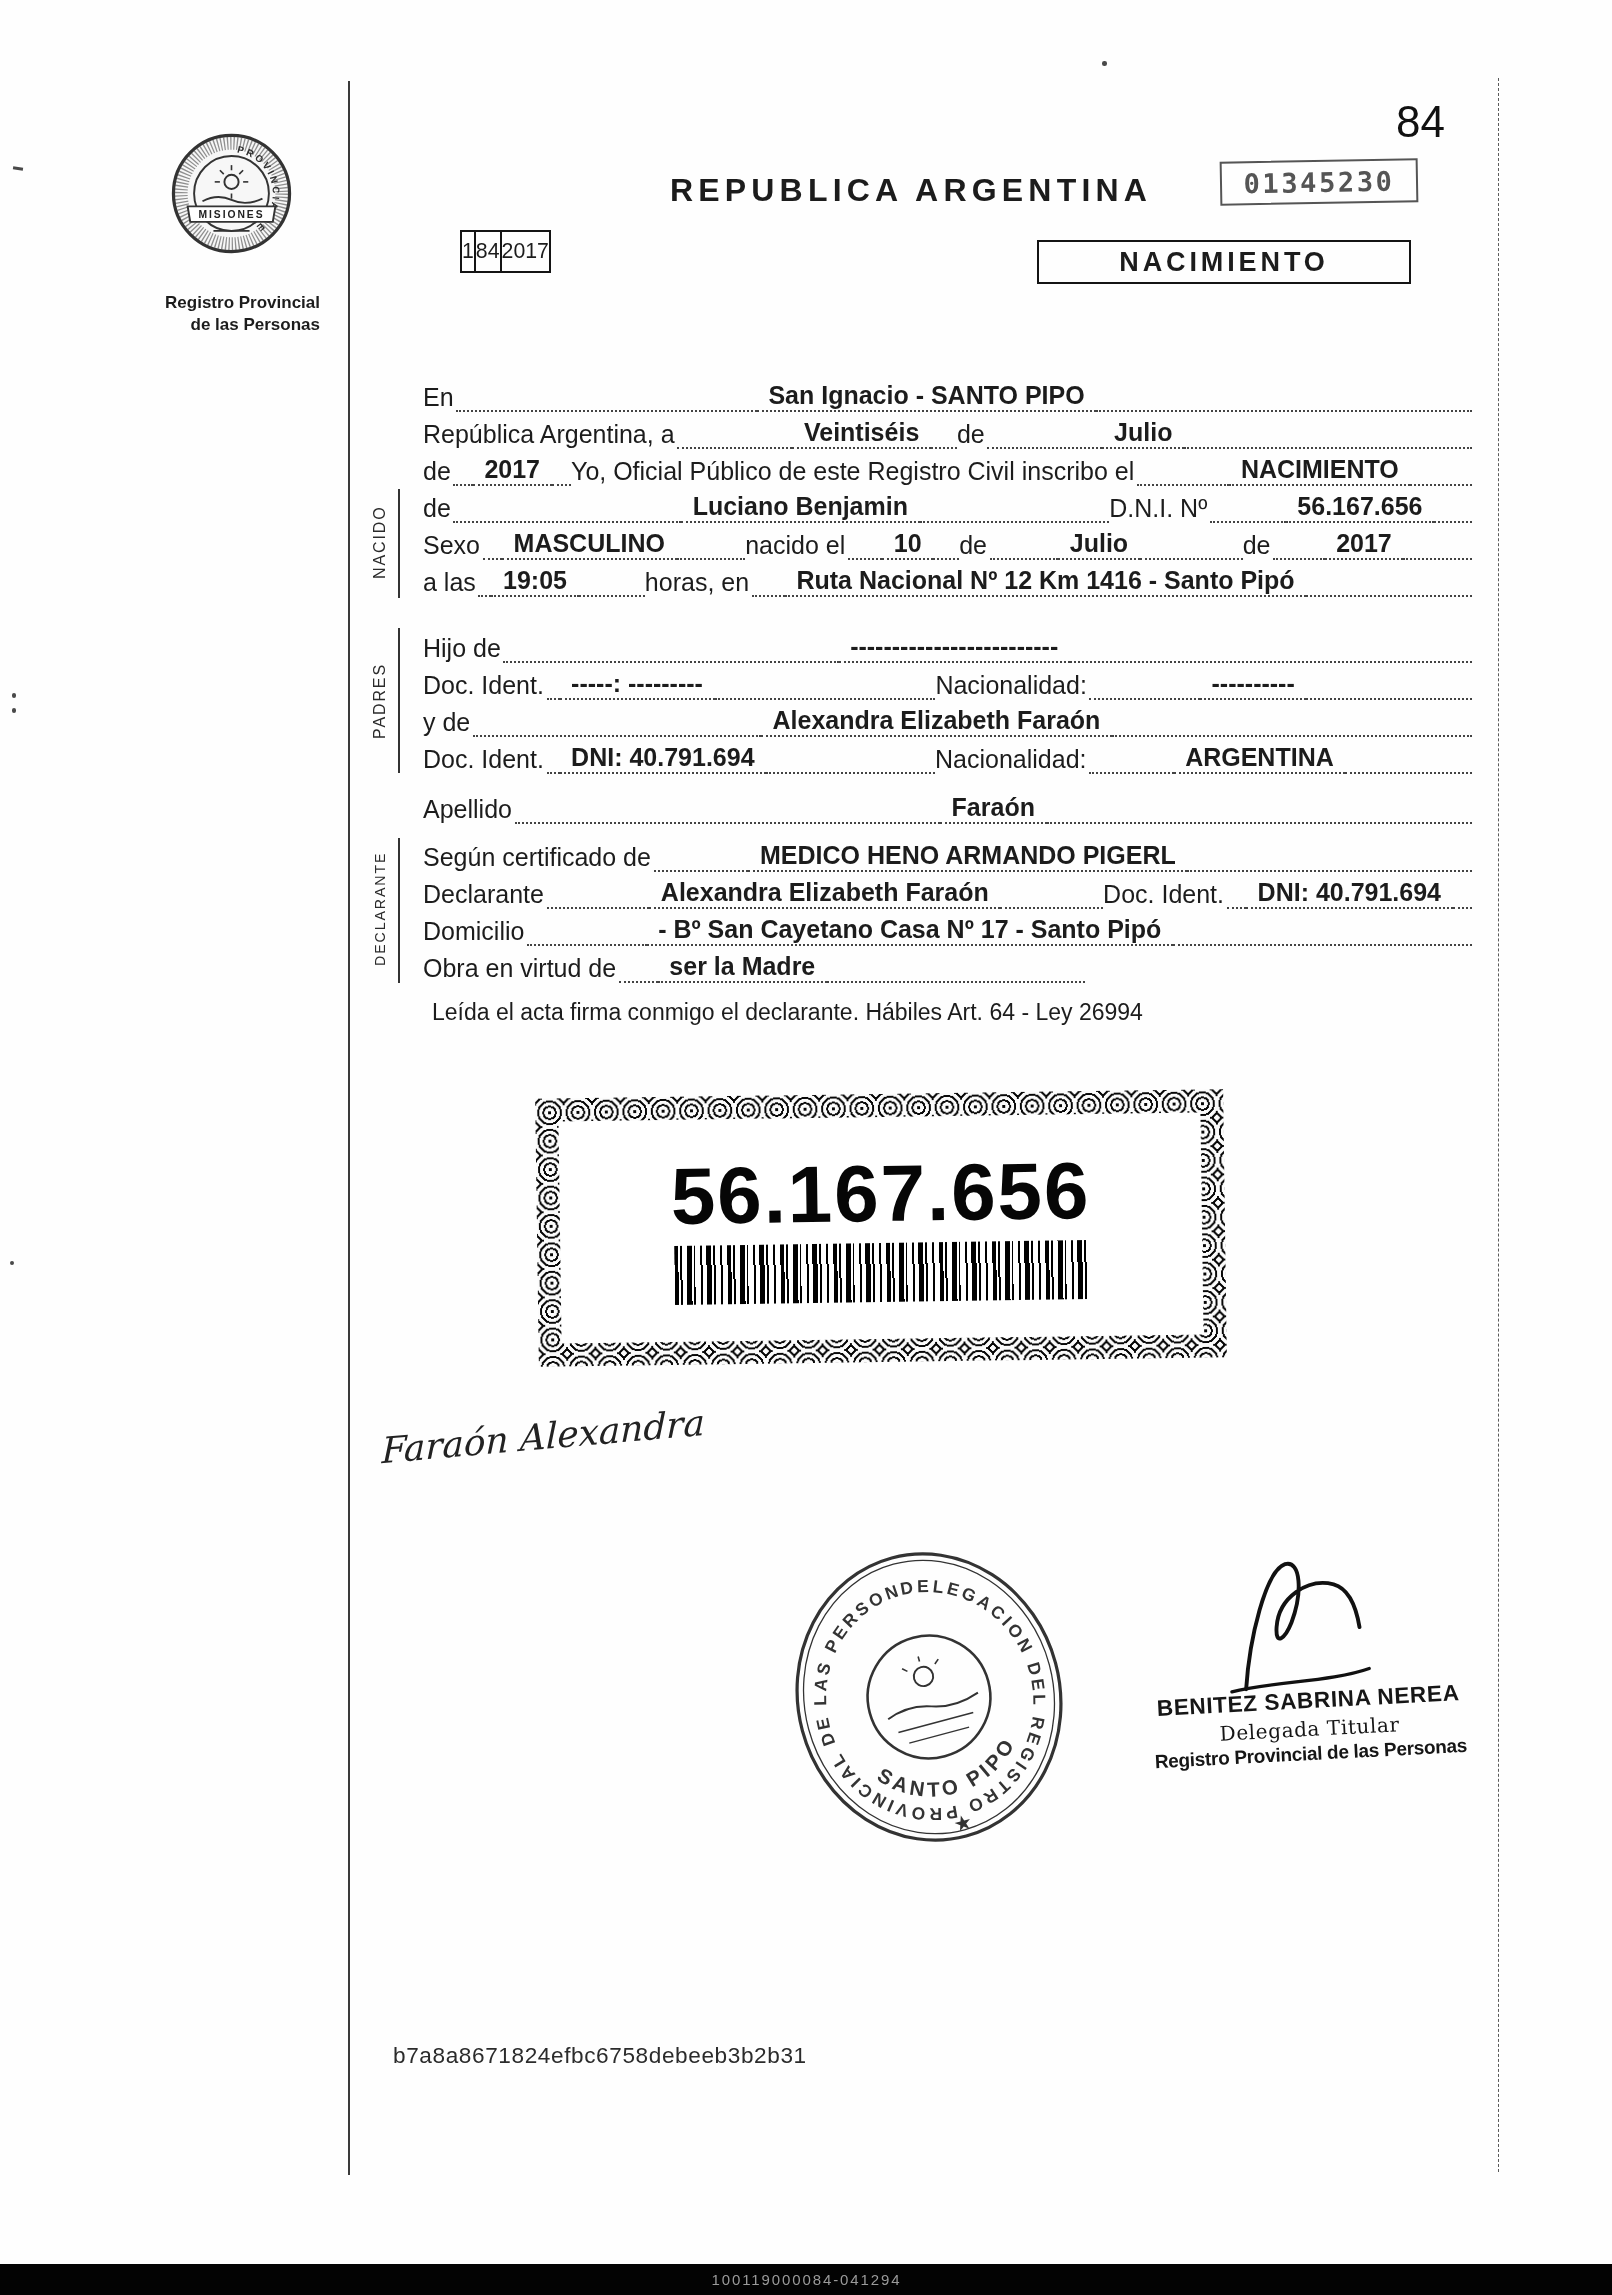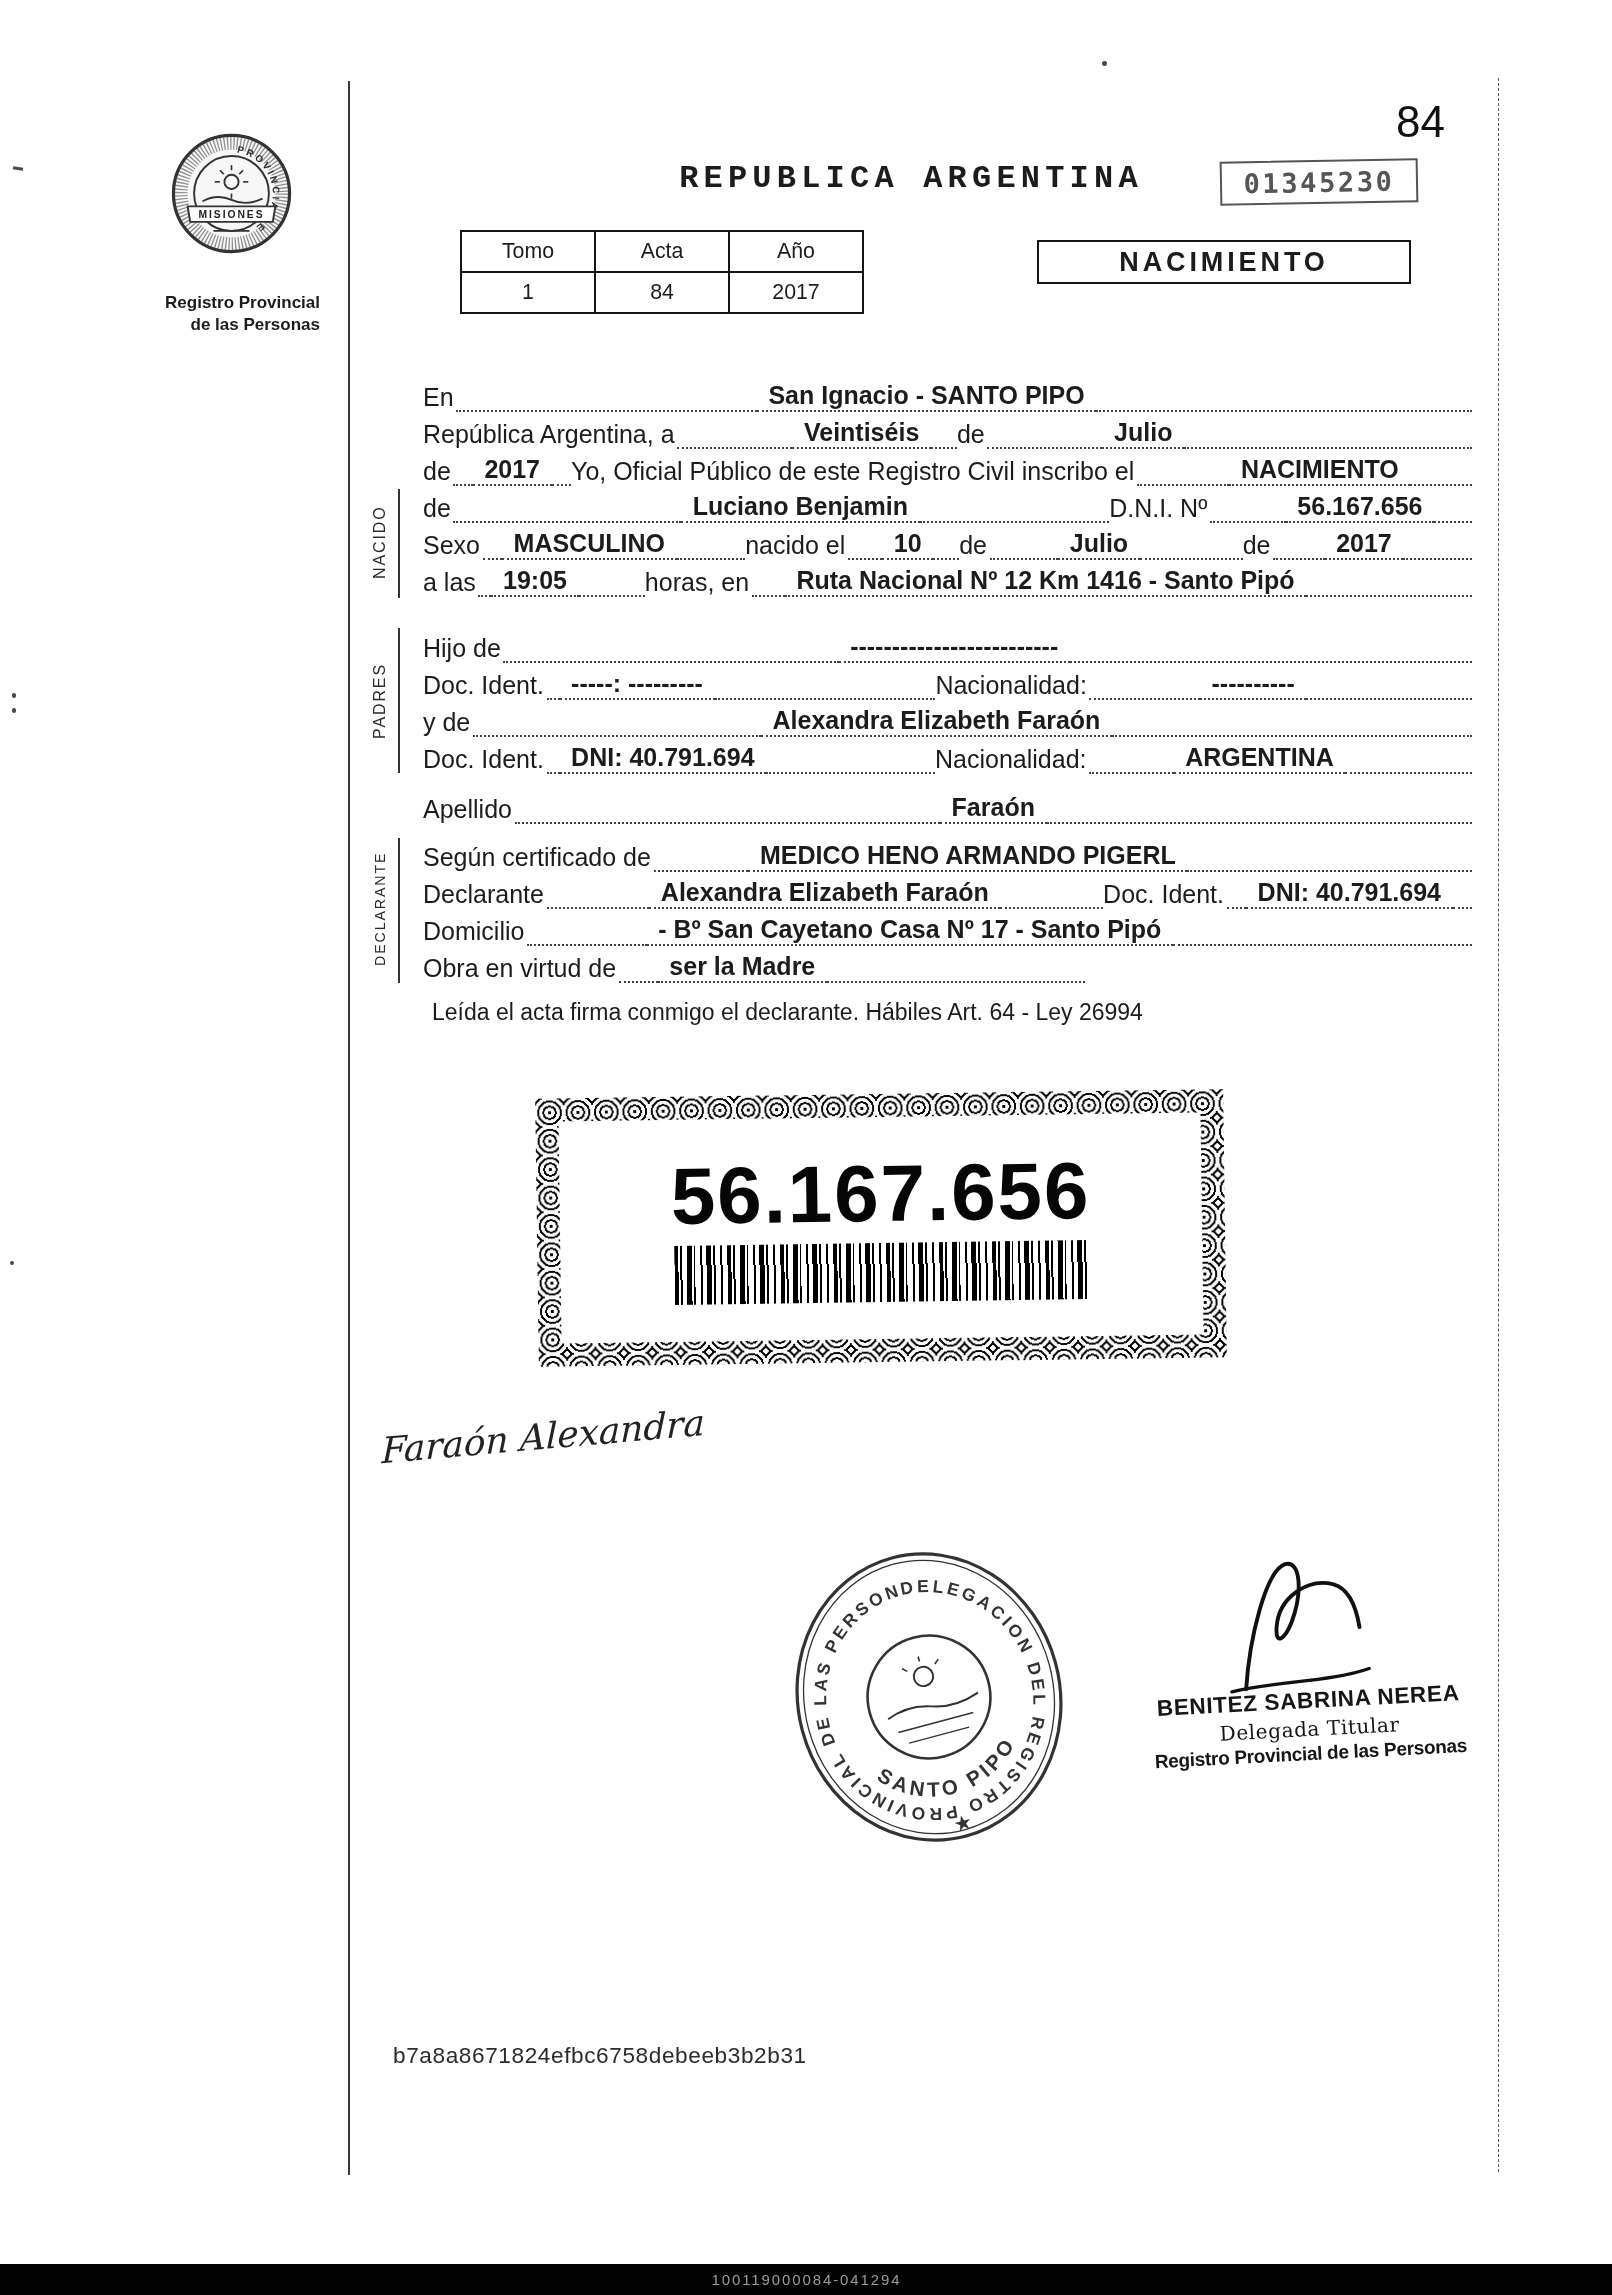--- a/index.html
+++ b/index.html
@@ -3,22 +3,22 @@
 <meta charset="utf-8">
 <style>
   html,body{margin:0;padding:0;background:#888;}
   .page{position:relative;width:1613px;height:2295px;background:#fefefe;overflow:hidden;
         font-family:"Liberation Sans",sans-serif;color:#1c1c1c;}
   
   .left-rule{position:absolute;left:348px;top:81px;width:1.9px;height:2094px;background:#3a3a3a;}
   .right-rule{position:absolute;left:1498px;top:78px;height:2094px;border-left:1.9px dashed #5a5a5a;}
   
   .page-number{position:absolute;left:1396px;top:97px;font-size:44px;color:#111;}
-  .doc-title{position:absolute;left:659px;top:160px;width:504px;text-align:center;
-             font-family:Liberation Mono, monospace;font-weight:700;font-size:32px;letter-spacing:5.2px;}
+  .doc-title{position:absolute;left:659px;top:172px;width:504px;text-align:center;
+             font-family:Liberation Sans, sans-serif;font-weight:700;font-size:32px;letter-spacing:5.2px;}
   .serial-box{position:absolute;left:1220px;top:160px;width:194px;height:40px;border:2.6px solid #555;
               display:flex;align-items:center;justify-content:center;transform:rotate(-1deg);}
   .serial-box span{font-family:"DejaVu Sans Mono",monospace;font-size:27px;letter-spacing:2.6px;color:#555;font-weight:700;}
   .birth-box{position:absolute;left:1037px;top:240px;width:370px;height:40px;border:2.6px solid #141414;
              display:flex;align-items:center;justify-content:center;font-size:27px;font-weight:600;letter-spacing:3.9px;}
   table.acta{position:absolute;left:460px;top:230px;border-collapse:collapse;}
   table.acta th,table.acta td{border:2.6px solid #141414;font-size:21.3px;font-weight:400;text-align:center;padding:0;height:39px;}
   table.acta th{width:132px;}
   
   .seal-svg{position:absolute;left:167px;top:129px;}
@@ -109,25 +109,20 @@
   </div>
 
   <div class="doc-title">REPUBLICA ARGENTINA</div>
 
   <div class="serial-box">
     <span>01345230</span>
   </div>
 
   <table class="acta">
     <tbody>
-        <tr>
-      <th>Tomo</th>
-      <th>Acta</th>
-      <th>Año</th>
-    </tr>
     <tr>
       <td>1</td>
       <td>84</td>
       <td>2017</td>
     </tr>
   </tbody>
     </table>
 
   <div class="birth-box">NACIMIENTO</div>
 

